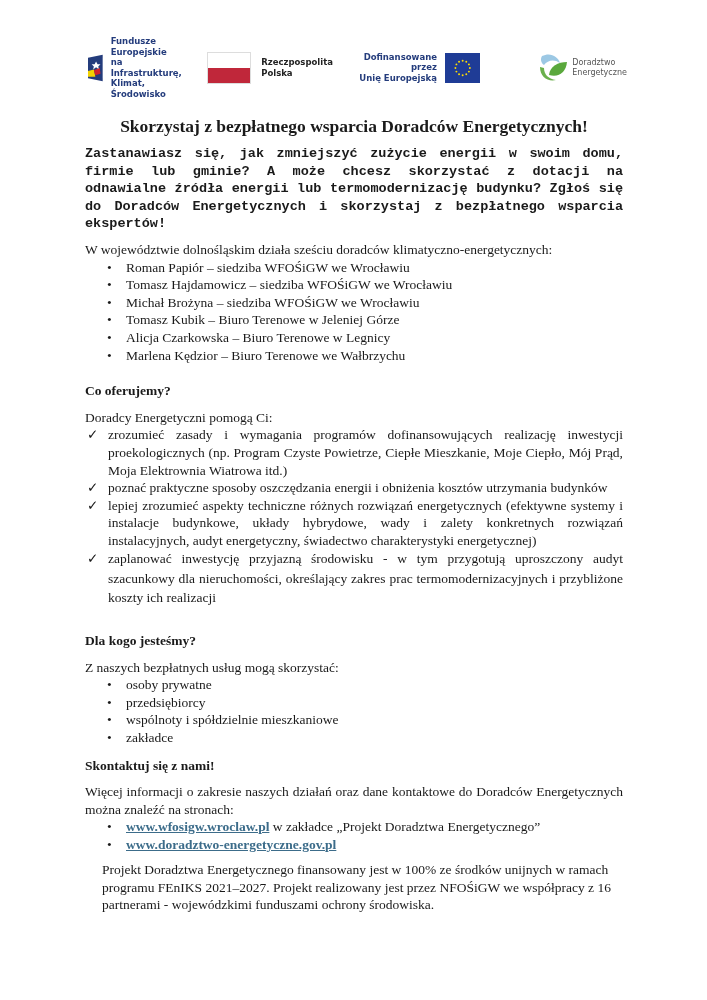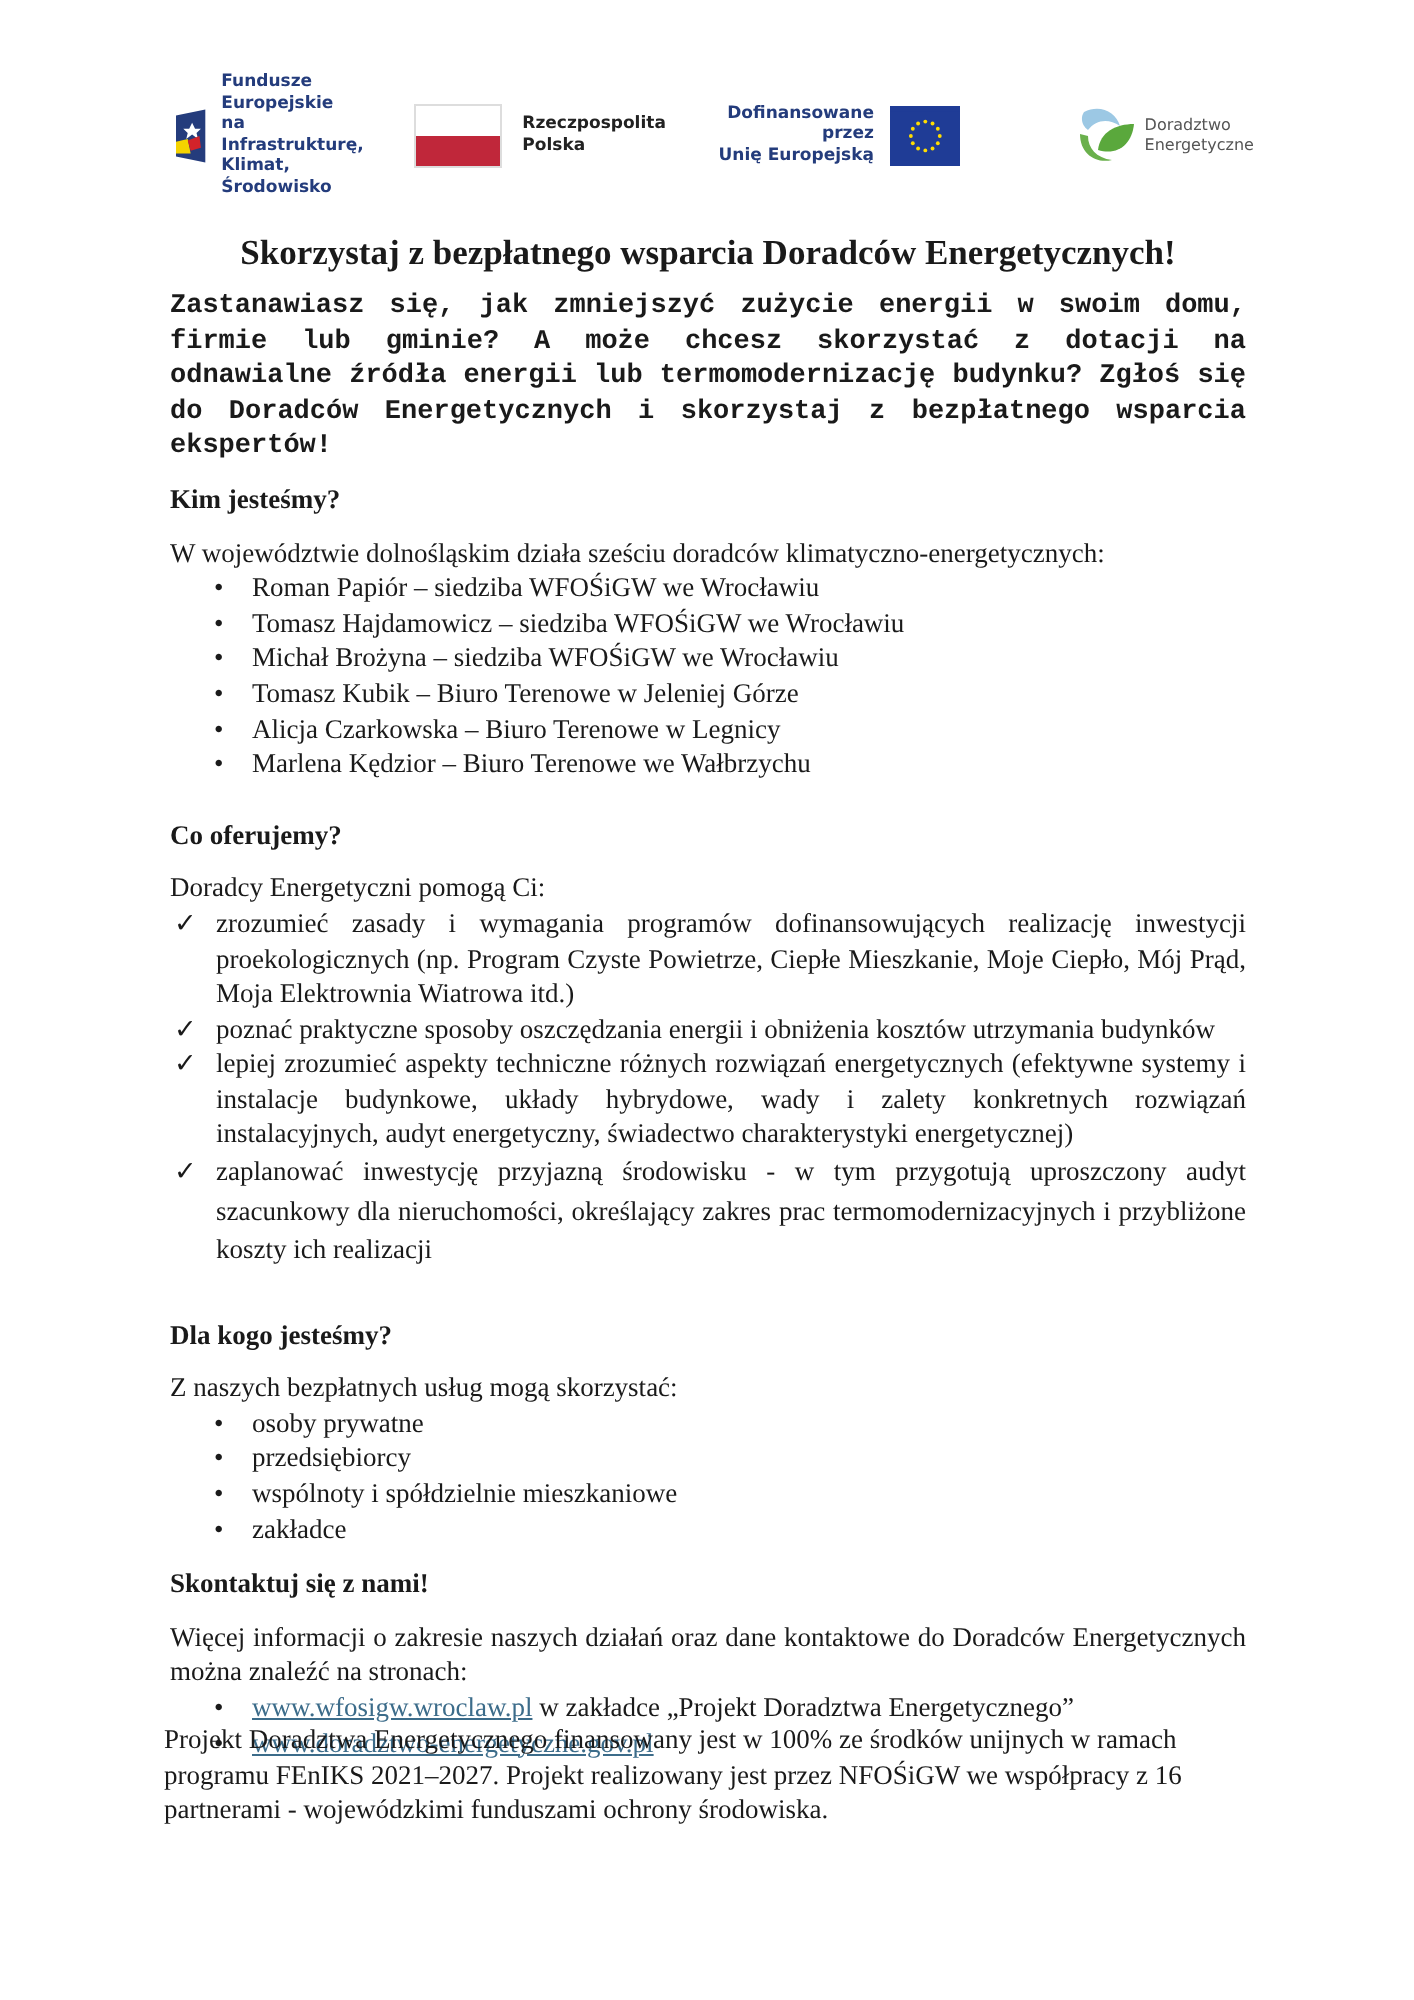--- a/index.html
+++ b/index.html
@@ -26,22 +26,22 @@
   h1 { font-size: 17.5px; text-align: center; margin: 0 0 8px 0; font-weight: bold; line-height: 22px; }
   .lead { font-weight: bold; text-align: justify; margin: 0 0 8px 0; font-size: 13.5px; line-height: 17.6px; font-family: Liberation Mono, monospace; }
   h2 { font-size: 13.5px; font-weight: bold; margin: 0 0 9px 0; line-height: 17.6px; }
   p { margin: 0; }
   ul { margin: 0; padding: 0; list-style: none; }
   ul.bul li { position: relative; padding-left: 41px; }
   ul.bul li .b { position: absolute; left: 22px; top: 0; }
   ul.chk li { position: relative; padding-left: 23px; text-align: justify; }
   ul.chk li .b { position: absolute; left: 2px; top: 0; }
   .gap { height: 18px; }
-  a.lnk { color: #3c6c8a; font-weight: normal; text-decoration: underline; }
-  .footer { position: absolute; left: 82px; top: 861px; width: 540px; font-size: 13.5px; line-height: 17.6px; }
+  a.lnk { color: #3c6c8a; font-weight: bold; text-decoration: underline; }
+  .footer { position: absolute; left: 102px; top: 861px; width: 540px; font-size: 13.5px; line-height: 17.6px; }
 </style>
 </head>
 <body>
 
 <div class="logos">
   <div class="logo-fe">
     <svg class="fe-mark" width="20" height="36" viewBox="0 0 20 36">
       <polygon points="0,4 20,0 20,36 0,32" fill="#243c7c"></polygon>
       <polygon points="11,9 13,13 17,13 14,16 15,20 11,17 7,20 8,16 5,13 9,13" fill="#ffffff"></polygon>
       <path d="M0,22 L8,20 L10,30 L0,30 Z" fill="#f5d300"></path>
@@ -97,21 +97,20 @@
       <div>Doradztwo</div>
       <div>Energetyczne</div>
     </div>
   </div>
 </div>
 
 <div class="content">
   <h1>Skorzystaj z bezpłatnego wsparcia Doradców Energetycznych!</h1>
   <p class="lead">Zastanawiasz się, jak zmniejszyć zużycie energii w swoim domu, firmie lub gminie? A może chcesz skorzystać z dotacji na odnawialne źródła energii lub termomodernizację budynku? Zgłoś się do Doradców Energetycznych i skorzystaj z bezpłatnego wsparcia ekspertów!</p>
 
-  <h2>Kim jesteśmy?</h2>
   <p>W województwie dolnośląskim działa sześciu doradców klimatyczno-energetycznych:</p>
   <ul class="bul">
     <li><span class="b">•</span><span>Roman Papiór – siedziba WFOŚiGW we Wrocławiu</span></li>
     <li><span class="b">•</span><span>Tomasz Hajdamowicz – siedziba WFOŚiGW we Wrocławiu</span></li>
     <li><span class="b">•</span><span>Michał Brożyna – siedziba WFOŚiGW we Wrocławiu</span></li>
     <li><span class="b">•</span><span>Tomasz Kubik – Biuro Terenowe w Jeleniej Górze</span></li>
     <li><span class="b">•</span><span>Alicja Czarkowska – Biuro Terenowe w Legnicy</span></li>
     <li><span class="b">•</span><span>Marlena Kędzior – Biuro Terenowe we Wałbrzychu</span></li>
   </ul>
   <div class="gap"></div>

